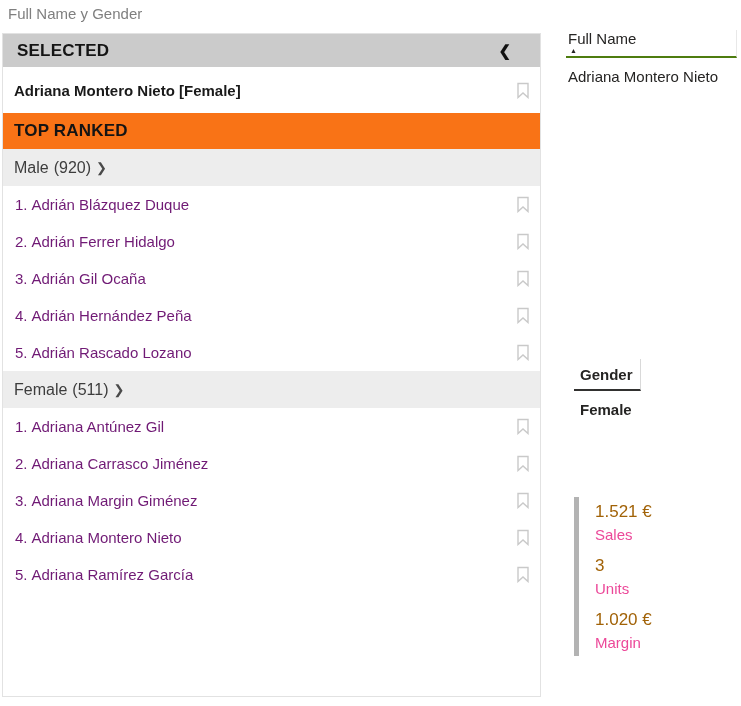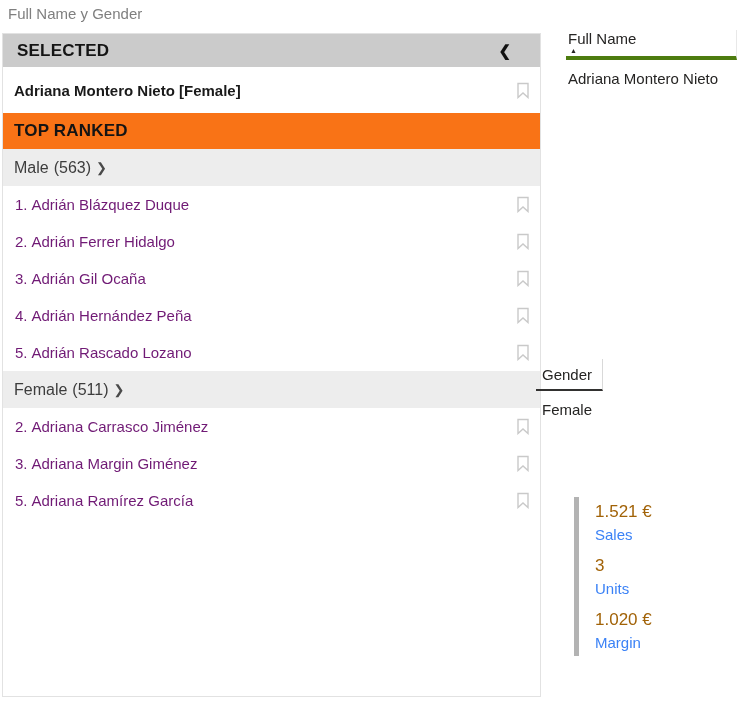--- a/index.html
+++ b/index.html
@@ -37,41 +37,41 @@
   .group-row .g-arrow{margin-left:5px;font-size:13px;color:#4a4a4a;}
   .item-row{
     height:37px;display:flex;align-items:center;justify-content:space-between;
     padding:0 10px 0 12px;font-size:15px;color:#701a75;cursor:pointer;
   }
   .item-text .rank{margin-right:4px;}
   .bookmark{display:flex;align-items:center;}
   
   .fullname-table{position:absolute;left:566px;top:30px;width:171px;}
   .fn-header{
-    border-bottom:4px solid #4d7c0f;border-right:1px solid #e8e8e8;
+    border-bottom:2px solid #4d7c0f;border-right:1px solid #e8e8e8;
     padding:0 0 0 2px;height:26px;box-sizing:content-box;cursor:pointer;
   }
   .fn-header .hdr-text{font-size:15px;color:#252423;display:block;}
   .sort-arrow{display:block;font-size:7px;color:#252423;line-height:5px;margin:1px 0 0 2px;}
   .fn-value{padding:10px 0 0 2px;font-size:15px;color:#252423;}
-  .gender-table{position:absolute;left:536px;top:359px;}
+  .gender-table{position:absolute;left:574px;top:359px;font-weight:bold;}
   .g-header{
     width:56px;border-right:1px solid #d9d9d9;border-bottom:2px solid #323130;
     padding:7px 4px 6px 6px;font-size:15px;color:#252423;cursor:pointer;
   }
   .g-value{padding:10px 0 0 6px;font-size:15px;color:#252423;}
   
   .kpi{
     position:absolute;left:574px;top:497px;border-left:5px solid #b3b3b3;
     padding:5px 0 4px 16px;
   }
   .kpi-block{margin-bottom:12px;}
   .kpi-block:last-child{margin-bottom:0;}
   .kpi-value{font-size:17px;color:#a16207;line-height:20px;}
-  .kpi-label{font-size:15px;color:#3b82f6;line-height:18px;margin-top:4px;}
+  .kpi-label{font-size:15px;color:#ec4899;line-height:18px;margin-top:4px;}
 </style>
 </head>
 <body>
 
 <div class="page-title">Full Name y Gender</div>
 
 <div class="slicer-panel">
 
   <div class="sel-header">
     <span class="hdr-label">SELECTED</span>
@@ -86,21 +86,21 @@
         </svg>
     </span>
   </div>
 
   <div class="tr-header">
     <span class="hdr-label">TOP RANKED</span>
   </div>
 
   <div class="group-row">
     <span>Male</span>
-    <span class="g-count">(563)</span>
+    <span class="g-count">(920)</span>
     <span class="g-arrow">❯</span>
   </div>
 
   <div class="item-row">
     <span class="item-text"><span class="rank">1.</span><span>Adrián Blázquez Duque</span></span>
     <span class="bookmark">
         <svg width="14" height="17" viewBox="0 0 14 17">
           <path d="M2 1.5 h10 v14 l-5 -4.6 -5 4.6 z" fill="none" stroke="#c9c9c9" stroke-width="1.4"></path>
         </svg>
       </span>
@@ -138,29 +138,45 @@
       </span>
   </div>
 
   <div class="group-row">
     <span>Female</span>
     <span class="g-count">(511)</span>
     <span class="g-arrow">❯</span>
   </div>
 
   <div class="item-row">
+    <span class="item-text"><span class="rank">1.</span><span>Adriana Antúnez Gil</span></span>
+    <span class="bookmark">
+        <svg width="14" height="17" viewBox="0 0 14 17">
+          <path d="M2 1.5 h10 v14 l-5 -4.6 -5 4.6 z" fill="none" stroke="#c9c9c9" stroke-width="1.4"></path>
+        </svg>
+      </span>
+  </div>
+  <div class="item-row">
     <span class="item-text"><span class="rank">2.</span><span>Adriana Carrasco Jiménez</span></span>
     <span class="bookmark">
         <svg width="14" height="17" viewBox="0 0 14 17">
           <path d="M2 1.5 h10 v14 l-5 -4.6 -5 4.6 z" fill="none" stroke="#c9c9c9" stroke-width="1.4"></path>
         </svg>
       </span>
   </div>
   <div class="item-row">
     <span class="item-text"><span class="rank">3.</span><span>Adriana Margin Giménez</span></span>
+    <span class="bookmark">
+        <svg width="14" height="17" viewBox="0 0 14 17">
+          <path d="M2 1.5 h10 v14 l-5 -4.6 -5 4.6 z" fill="none" stroke="#c9c9c9" stroke-width="1.4"></path>
+        </svg>
+      </span>
+  </div>
+  <div class="item-row">
+    <span class="item-text"><span class="rank">4.</span><span>Adriana Montero Nieto</span></span>
     <span class="bookmark">
         <svg width="14" height="17" viewBox="0 0 14 17">
           <path d="M2 1.5 h10 v14 l-5 -4.6 -5 4.6 z" fill="none" stroke="#c9c9c9" stroke-width="1.4"></path>
         </svg>
       </span>
   </div>
   <div class="item-row">
     <span class="item-text"><span class="rank">5.</span><span>Adriana Ramírez García</span></span>
     <span class="bookmark">
         <svg width="14" height="17" viewBox="0 0 14 17">

